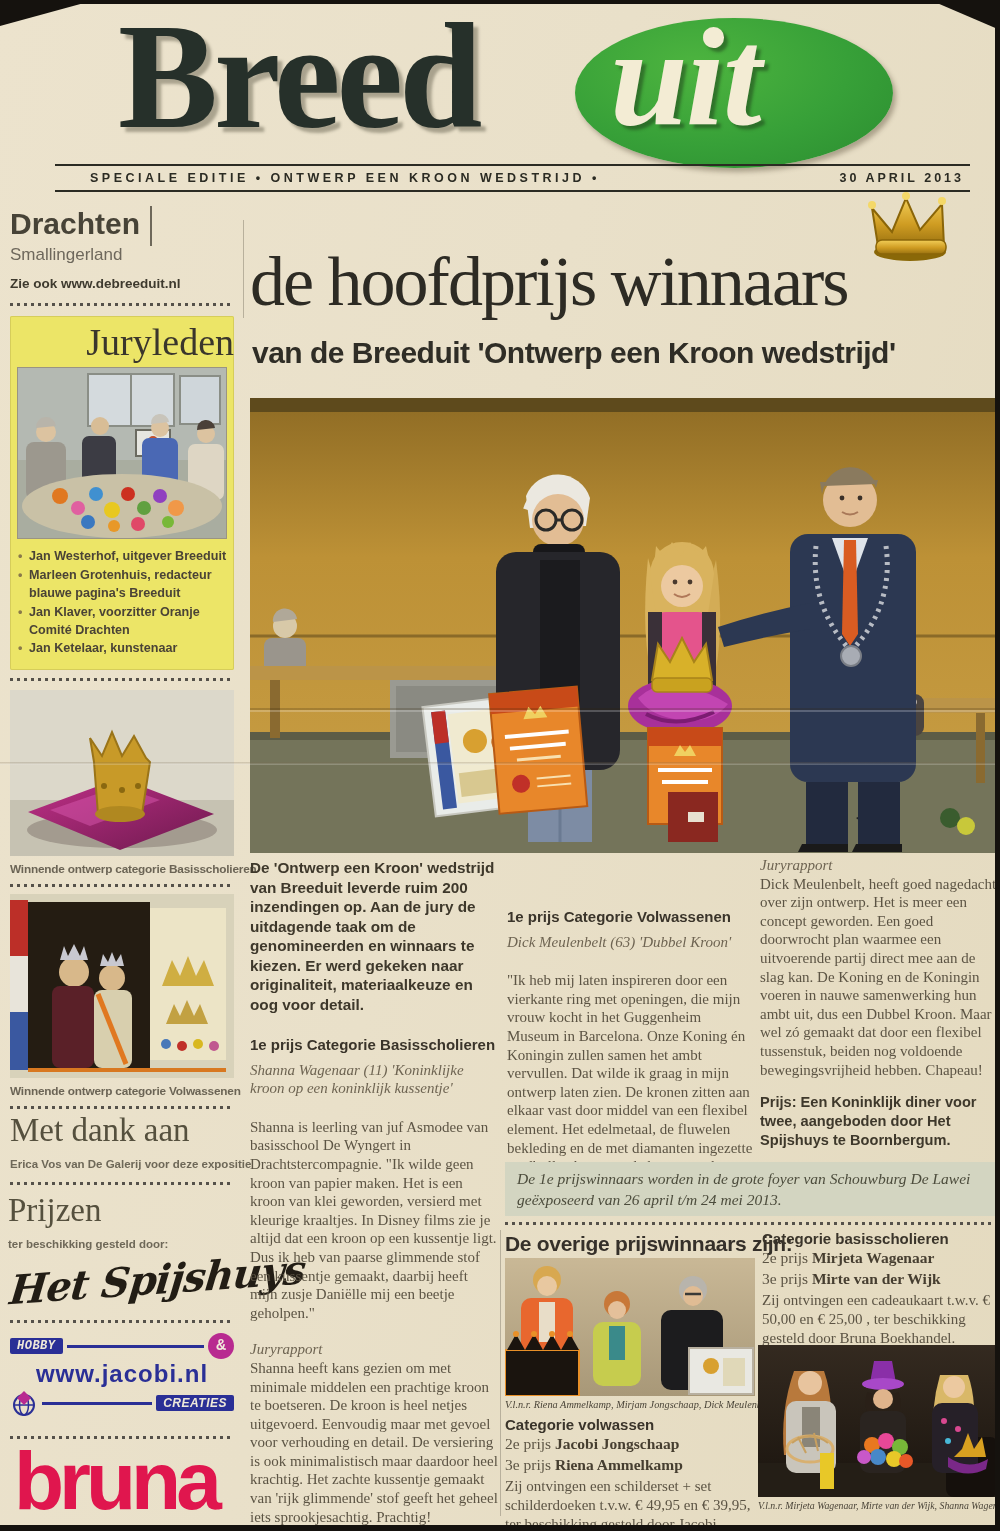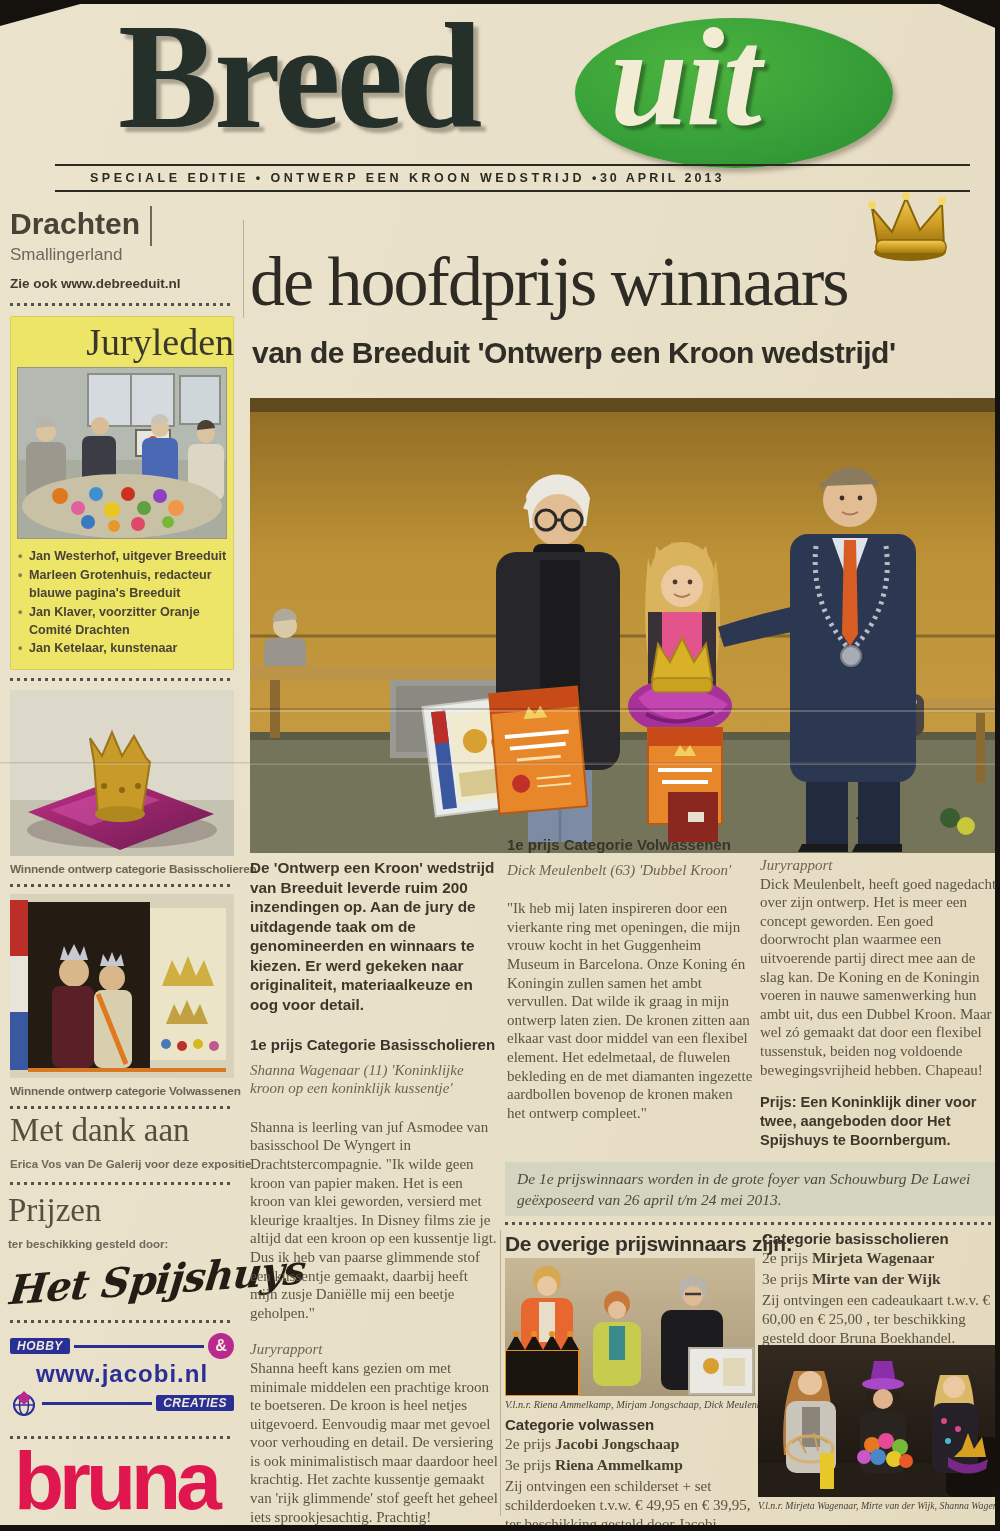--- a/index.html
+++ b/index.html
@@ -21,21 +21,21 @@
         background:radial-gradient(ellipse at 38% 32%,#4db43f 0%,#37a038 55%,#2b8c30 100%);
         box-shadow:3px 4px 5px rgba(60,50,30,.35);}
   .mast-black{position:absolute;left:118px;top:-14px;font-family:"Liberation Serif",serif;
         font-weight:bold;font-size:150px;color:#26302a;letter-spacing:-4px;
         text-shadow:5px 5px 3px rgba(50,45,30,.35);}
   .mast-green{position:absolute;left:610px;top:-8px;font-family:"Liberation Serif",serif;
         font-weight:bold;font-style:italic;font-size:140px;color:#f3ecd4;letter-spacing:-2px;
         text-shadow:4px 4px 3px rgba(30,60,25,.5);}
   .mast-rule{position:absolute;left:55px;top:160px;width:915px;height:24px;
         border-top:2px solid #2b2b23;border-bottom:2px solid #2b2b23;
-        display:flex;justify-content:flex-start;align-items:center;}
+        display:flex;justify-content:space-between;align-items:center;}
   .tagline{font-size:12.5px;font-weight:bold;letter-spacing:3.5px;color:#2b2b23;padding-left:35px;}
   .mastdate{font-size:12.5px;font-weight:bold;letter-spacing:3px;color:#2b2b23;padding-right:6px;}
   
   .drachten{font-size:30px;font-weight:bold;color:#474337;}
   .vbar{display:inline-block;width:2px;height:40px;background:#6e685a;margin:0 8px -12px 10px;}
   .smalling{font-size:17px;color:#6e685c;position:relative;top:4px;}
   .zieook{font-size:13.5px;font-weight:bold;color:#3e3a2e;}
   .dots{height:3px;background:repeating-linear-gradient(90deg,#55514a 0 3px,transparent 3px 7px);}
   .jurybox{position:absolute;left:10px;top:316px;width:224px;height:354px;background:#ece567;
            border-radius:2px;box-shadow:0 0 0 1px #d6cd5a inset;padding:0;}
@@ -201,21 +201,21 @@
   <div class="abs sb-h2 serif" style="left:10px;top:1112px;">Met dank aan</div>
   <div class="abs sb-small" style="left:10px;top:1158px;">Erica Vos van De Galerij voor deze expositie</div>
   <div class="abs dots" style="left:10px;top:1182px;width:224px;"></div>
 
   <div class="abs sb-h2 serif" style="left:8px;top:1192px;">Prijzen</div>
   <div class="abs sb-small" style="left:8px;top:1238px;">ter beschikking gesteld door:</div>
   <div class="abs script-logo" style="left:10px;top:1266px;">Het Spijshuys</div>
   <div class="abs dots" style="left:10px;top:1320px;width:224px;"></div>
 
   <div class="jac">
-    <div class="jac-row" style="height:28px;">
+    <div class="jac-row" style="height:28px;font-family:Liberation Mono, monospace;">
       <span class="jac-badge">HOBBY</span>
       <span class="jac-line"></span>
       <span class="jac-amp">&amp;</span>
     </div>
     <div class="jac-url">www.jacobi.nl</div>
     <div class="jac-row" style="height:30px;">
       <svg width="28" height="28" viewBox="0 0 28 28">
         <circle cx="14" cy="16" r="10" fill="none" stroke="#2a2f96" stroke-width="2"></circle>
         <ellipse cx="14" cy="16" rx="4.5" ry="10" fill="none" stroke="#2a2f96" stroke-width="1.5"></ellipse>
         <line x1="4" y1="16" x2="24" y2="16" stroke="#2a2f96" stroke-width="1.5"></line>
@@ -375,21 +375,21 @@
   <div class="col" style="left:250px;top:858px;width:248px;height:668px;overflow:hidden;">
     <p class="lead">De 'Ontwerp een Kroon' wedstrijd van Breeduit leverde ruim 200 inzendingen op. Aan de jury de uitdagende taak om de genomineerden en winnaars te kiezen. Er werd gekeken naar originaliteit, materiaalkeuze en oog voor detail.</p>
     <p class="cat">1e prijs Categorie Basisscholieren</p>
     <p class="byline">Shanna Wagenaar (11) 'Koninklijke kroon op een koninklijk kussentje'</p>
     <p class="body">Shanna is leerling van juf Asmodee van basisschool De Wyngert in Drachtstercompagnie. "Ik wilde geen kroon van papier maken. Het is een kroon van klei geworden, versierd met kleurige kraaltjes. In Disney films zie je altijd dat een kroon op een kussentje ligt. Dus ik heb van paarse glimmende stof een kussentje gemaakt, daarbij heeft mijn zusje Daniëlle mij een beetje geholpen."</p>
     <p class="jlab">Juryrapport</p>
     <p class="body" style="margin-bottom:0;">Shanna heeft kans gezien om met minimale middelen een prachtige kroon te boetseren. De kroon is heel netjes uitgevoerd. Eenvoudig maar met gevoel voor verhouding en detail. De versiering is ook minimalistisch maar daardoor heel krachtig. Het zachte kussentje gemaakt van 'rijk glimmende' stof geeft het geheel iets sprookjesachtig. Prachtig!</p>
 
   </div>
 
-  <div class="col" style="left:507px;top:836px;width:246px;">
+  <div class="col" style="left:507px;top:908px;width:246px;">
     <p class="cat">1e prijs Categorie Volwassenen</p>
     <p class="byline">Dick Meulenbelt (63) 'Dubbel Kroon'</p>
     <p class="body">"Ik heb mij laten inspireren door een vierkante ring met openingen, die mijn vrouw kocht in het Guggenheim Museum in Barcelona. Onze Koning én Koningin zullen samen het ambt vervullen. Dat wilde ik graag in mijn ontwerp laten zien. De kronen zitten aan elkaar vast door middel van een flexibel element. Het edelmetaal, de fluwelen bekleding en de met diamanten ingezette aardbollen bovenop de kronen maken het ontwerp compleet."</p>
   </div>
 
   <div class="col" style="left:760px;top:856px;width:238px;">
     <p class="jlab">Juryrapport</p>
     <p class="body" style="margin-bottom:0;">Dick Meulenbelt, heeft goed nagedacht over zijn ontwerp. Het is meer een concept geworden. Een goed doorwrocht plan waarmee een uitvoerende partij direct mee aan de slag kan. De Koning en de Koningin voeren in nauwe samenwerking hun ambt uit, dus een Dubbel Kroon. Maar wel zó gemaakt dat door een flexibel tussenstuk, beiden nog voldoende bewegingsvrijheid hebben. Chapeau!</p>
     <p class="prize">Prijs: Een Koninklijk diner voor twee, aangeboden door Het Spijshuys te Boornbergum.</p>
   </div>
@@ -438,21 +438,21 @@
     <div class="cat" style="font-weight:bold;font-size:15px;color:#3a342a;">Categorie volwassen</div>
     <div class="winline"><span>2e prijs </span><b>Jacobi Jongschaap</b></div>
     <div class="winline"><span>3e prijs </span><b>Riena Ammelkamp</b></div>
     <div class="winbody">Zij ontvingen een schilderset + set schilderdoeken t.v.w. € 49,95 en € 39,95, ter beschikking gesteld door Jacobi.</div>
   </div>
 
   <div class="abs" style="left:762px;top:1230px;width:236px;">
     <div class="cat" style="font-weight:bold;font-size:15px;color:#3a342a;">Categorie basisscholieren</div>
     <div class="winline"><span>2e prijs </span><b>Mirjeta Wagenaar</b></div>
     <div class="winline"><span>3e prijs </span><b>Mirte van der Wijk</b></div>
-    <div class="winbody">Zij ontvingen een cadeaukaart t.w.v. € 60,00 en € 25,00 , ter beschikking gesteld door Bruna Boekhandel.</div>
+    <div class="winbody">Zij ontvingen een cadeaukaart t.w.v. € 50,00 en € 25,00 , ter beschikking gesteld door Bruna Boekhandel.</div>
   </div>
   <svg class="abs" style="left:758px;top:1345px;" width="240" height="152" viewBox="0 0 240 152">
     <defs>
         <linearGradient id="gph" x1="0" y1="0" x2="0" y2="1">
       <stop offset="0" stop-color="#342a20"></stop>
           <stop offset="1" stop-color="#1a140e"></stop>
         </linearGradient>
       </defs>
     <rect width="240" height="152" fill="url(#gph)"></rect>
     <rect x="0" y="118" width="240" height="34" fill="#241e16"></rect>

